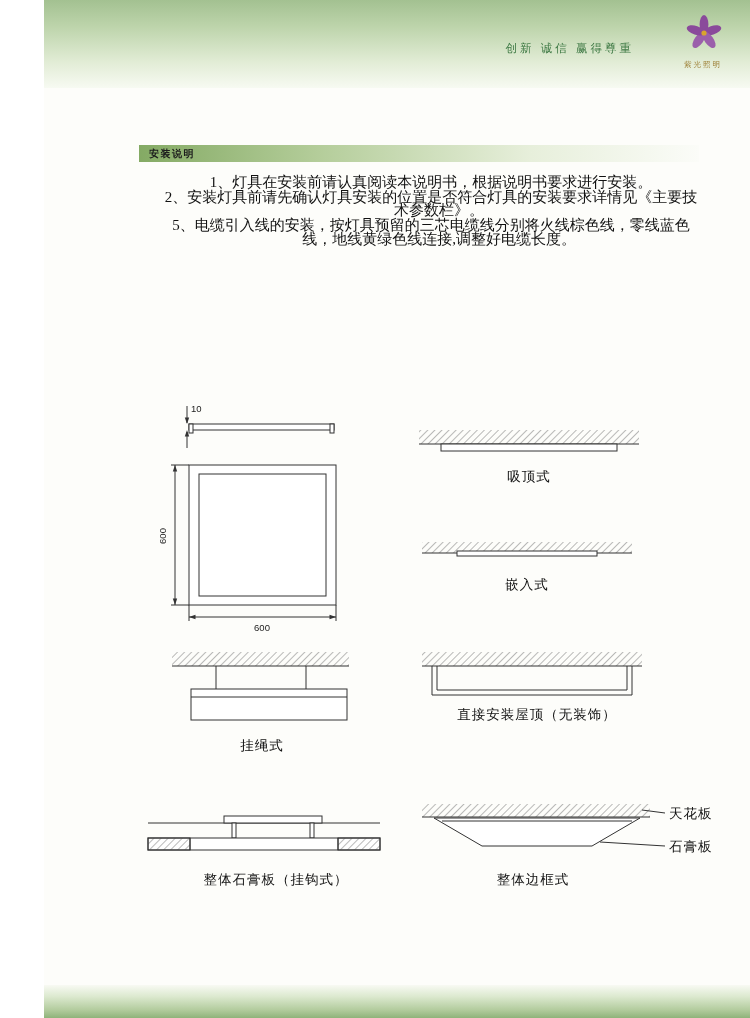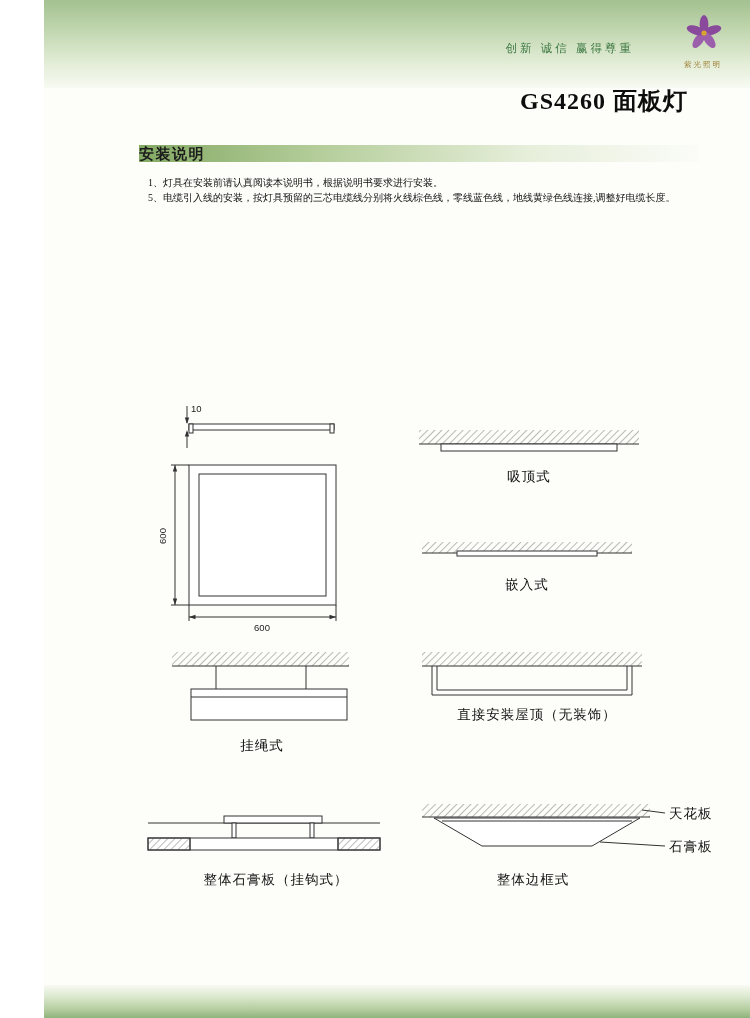--- a/index.html
+++ b/index.html
@@ -24,30 +24,30 @@
   
   .title {
     position:absolute; top:85px; right:106px;
     font-family:"Liberation Serif","DejaVu Serif",serif;
     font-size:24px; font-weight:bold; color:#0d0d0d; letter-spacing:1px; white-space:nowrap;
   }
   
   .section-bar {
     position:absolute; left:95px; width:560px; height:17px;
     background:linear-gradient(90deg,#84aa64 0%,#b4cd9a 32%,#e7efdb 70%,#fbfcf8 100%);
-    font-size:15px; font-weight:bold; color:#1c1c1c;
-    line-height:17px; letter-spacing:1.5px;
+    font-size:10px; font-weight:bold; color:#1c1c1c;
+    line-height:17px; padding-left:10px; letter-spacing:1.5px;
   }
   .bar-install { top:145px; }
   .bar-dims    { top:352px; }
   
   .instructions {
-    position:absolute; left:104px; top:176px; width:534px;
+    position:absolute; left:120px; top:176px; width:534px;
     font-family:"Liberation Serif","DejaVu Serif",serif;
-    font-size:10px; line-height:13.4px; color:#111;
+    font-size:15px; line-height:13.4px; color:#111;text-align:center;
   }
   .inst-item { padding-left:16px; text-indent:-16px; margin-bottom:1.5px; }
   
   .drawings { position:absolute; left:0; top:380px; }
   .drawings text { stroke:none; fill:#111; font-family:"Liberation Sans","DejaVu Sans",sans-serif; }
   .drawings .lbl { font-size:13.5px; letter-spacing:1px; }
   .drawings .dim { font-size:9.5px; fill:#222; letter-spacing:0; }
   
   .bottom-band {
     position:absolute; bottom:0; left:0; width:750px; height:33px;
@@ -70,28 +70,28 @@
           <ellipse rx="4.4" ry="9.5" cy="-8.5" fill="#9b5fab" transform="rotate(144)"></ellipse>
           <ellipse rx="4.4" ry="9.5" cy="-8.5" fill="#9b5fab" transform="rotate(216)"></ellipse>
           <ellipse rx="4.4" ry="9.5" cy="-8.5" fill="#8a4a9b" transform="rotate(288)"></ellipse>
           <circle r="2.6" fill="#d9a52e"></circle>
         </g>
       </svg>
       <div class="logo-text">紫光照明</div>
     </div>
   </header>
 
-  <h1 class="title">GS4260 面板灯</h1>
 
   <div class="section-bar bar-install">
     <span>安装说明</span>
   </div>
 
   <div class="instructions">
     <div class="inst-item">1、灯具在安装前请认真阅读本说明书，根据说明书要求进行安装。</div>
+    <div class="inst-item">2、安装灯具前请先确认灯具安装的位置是否符合灯具的安装要求详情见《主要技术参数栏》。</div>
     <div class="inst-item">5、电缆引入线的安装，按灯具预留的三芯电缆线分别将火线棕色线，零线蓝色线，地线黄绿色线连接,调整好电缆长度。</div>
   </div>
 
 
   <svg class="drawings" width="750" height="590" viewBox="0 380 750 590">
     <defs>
       <pattern id="hatch" width="5" height="5" patternUnits="userSpaceOnUse" patternTransform="rotate(45)">
         <line x1="0" y1="0" x2="0" y2="5" stroke="#666" stroke-width="0.9"></line>
       </pattern>
     </defs>

